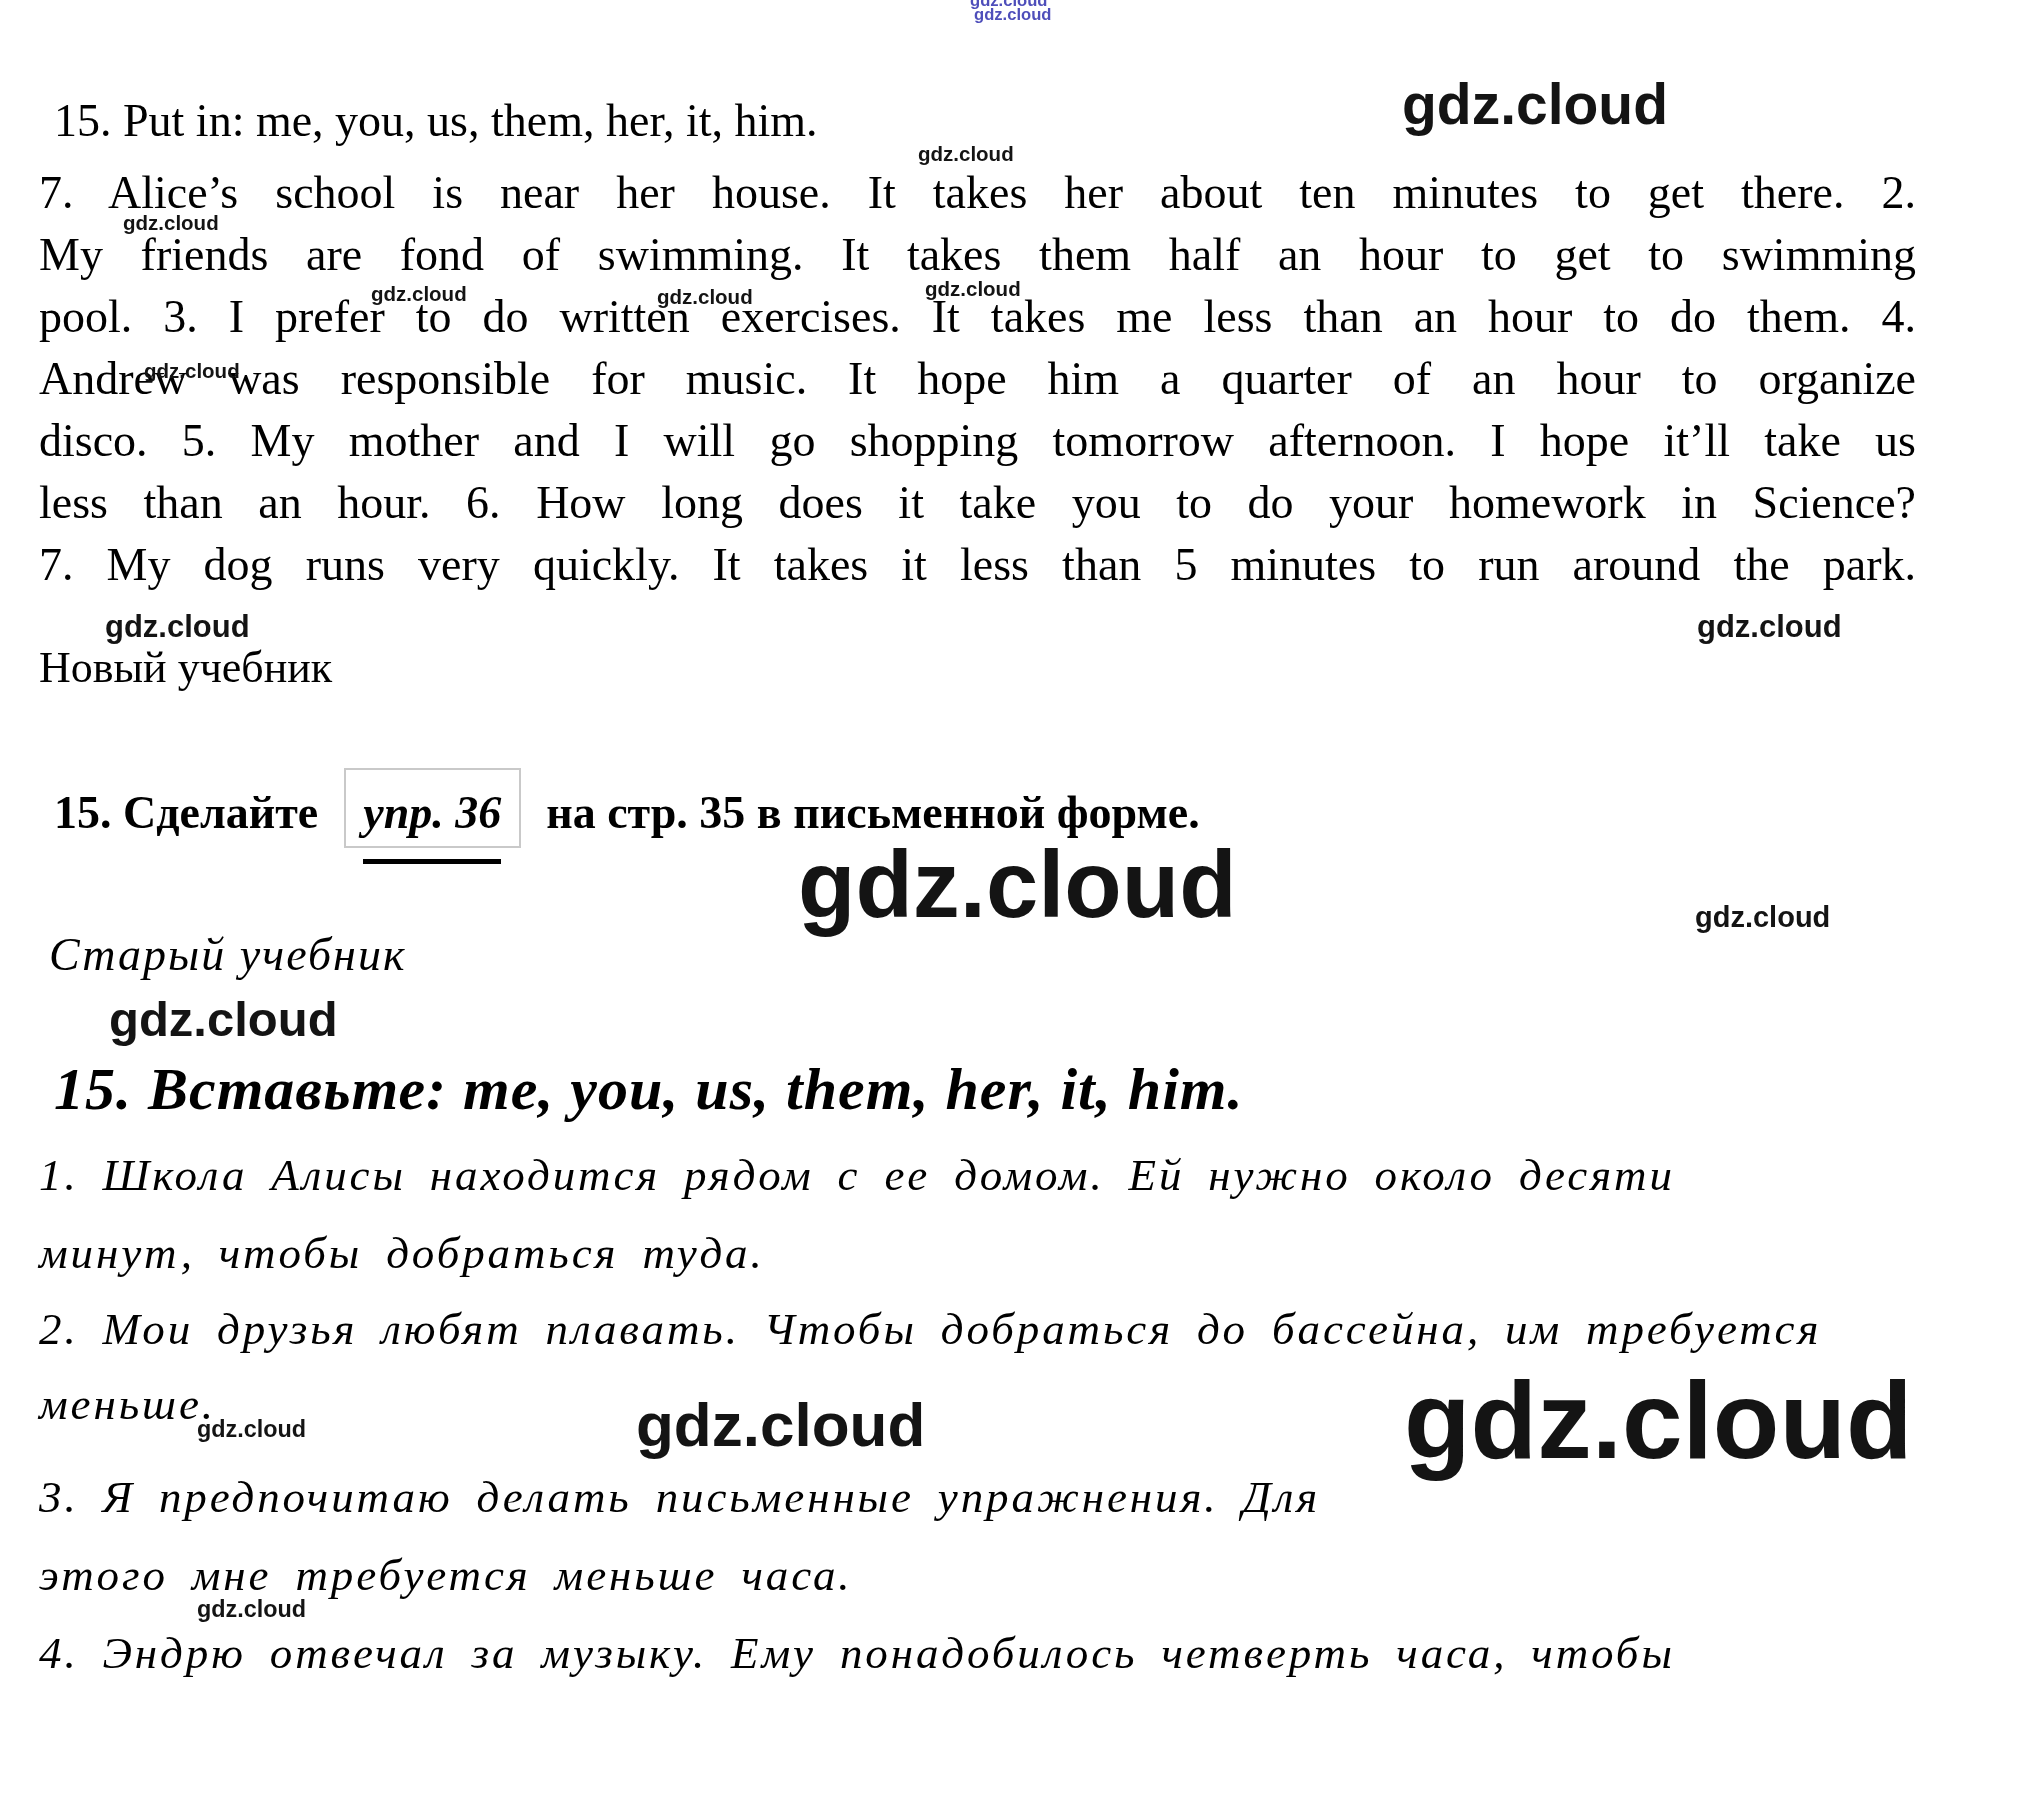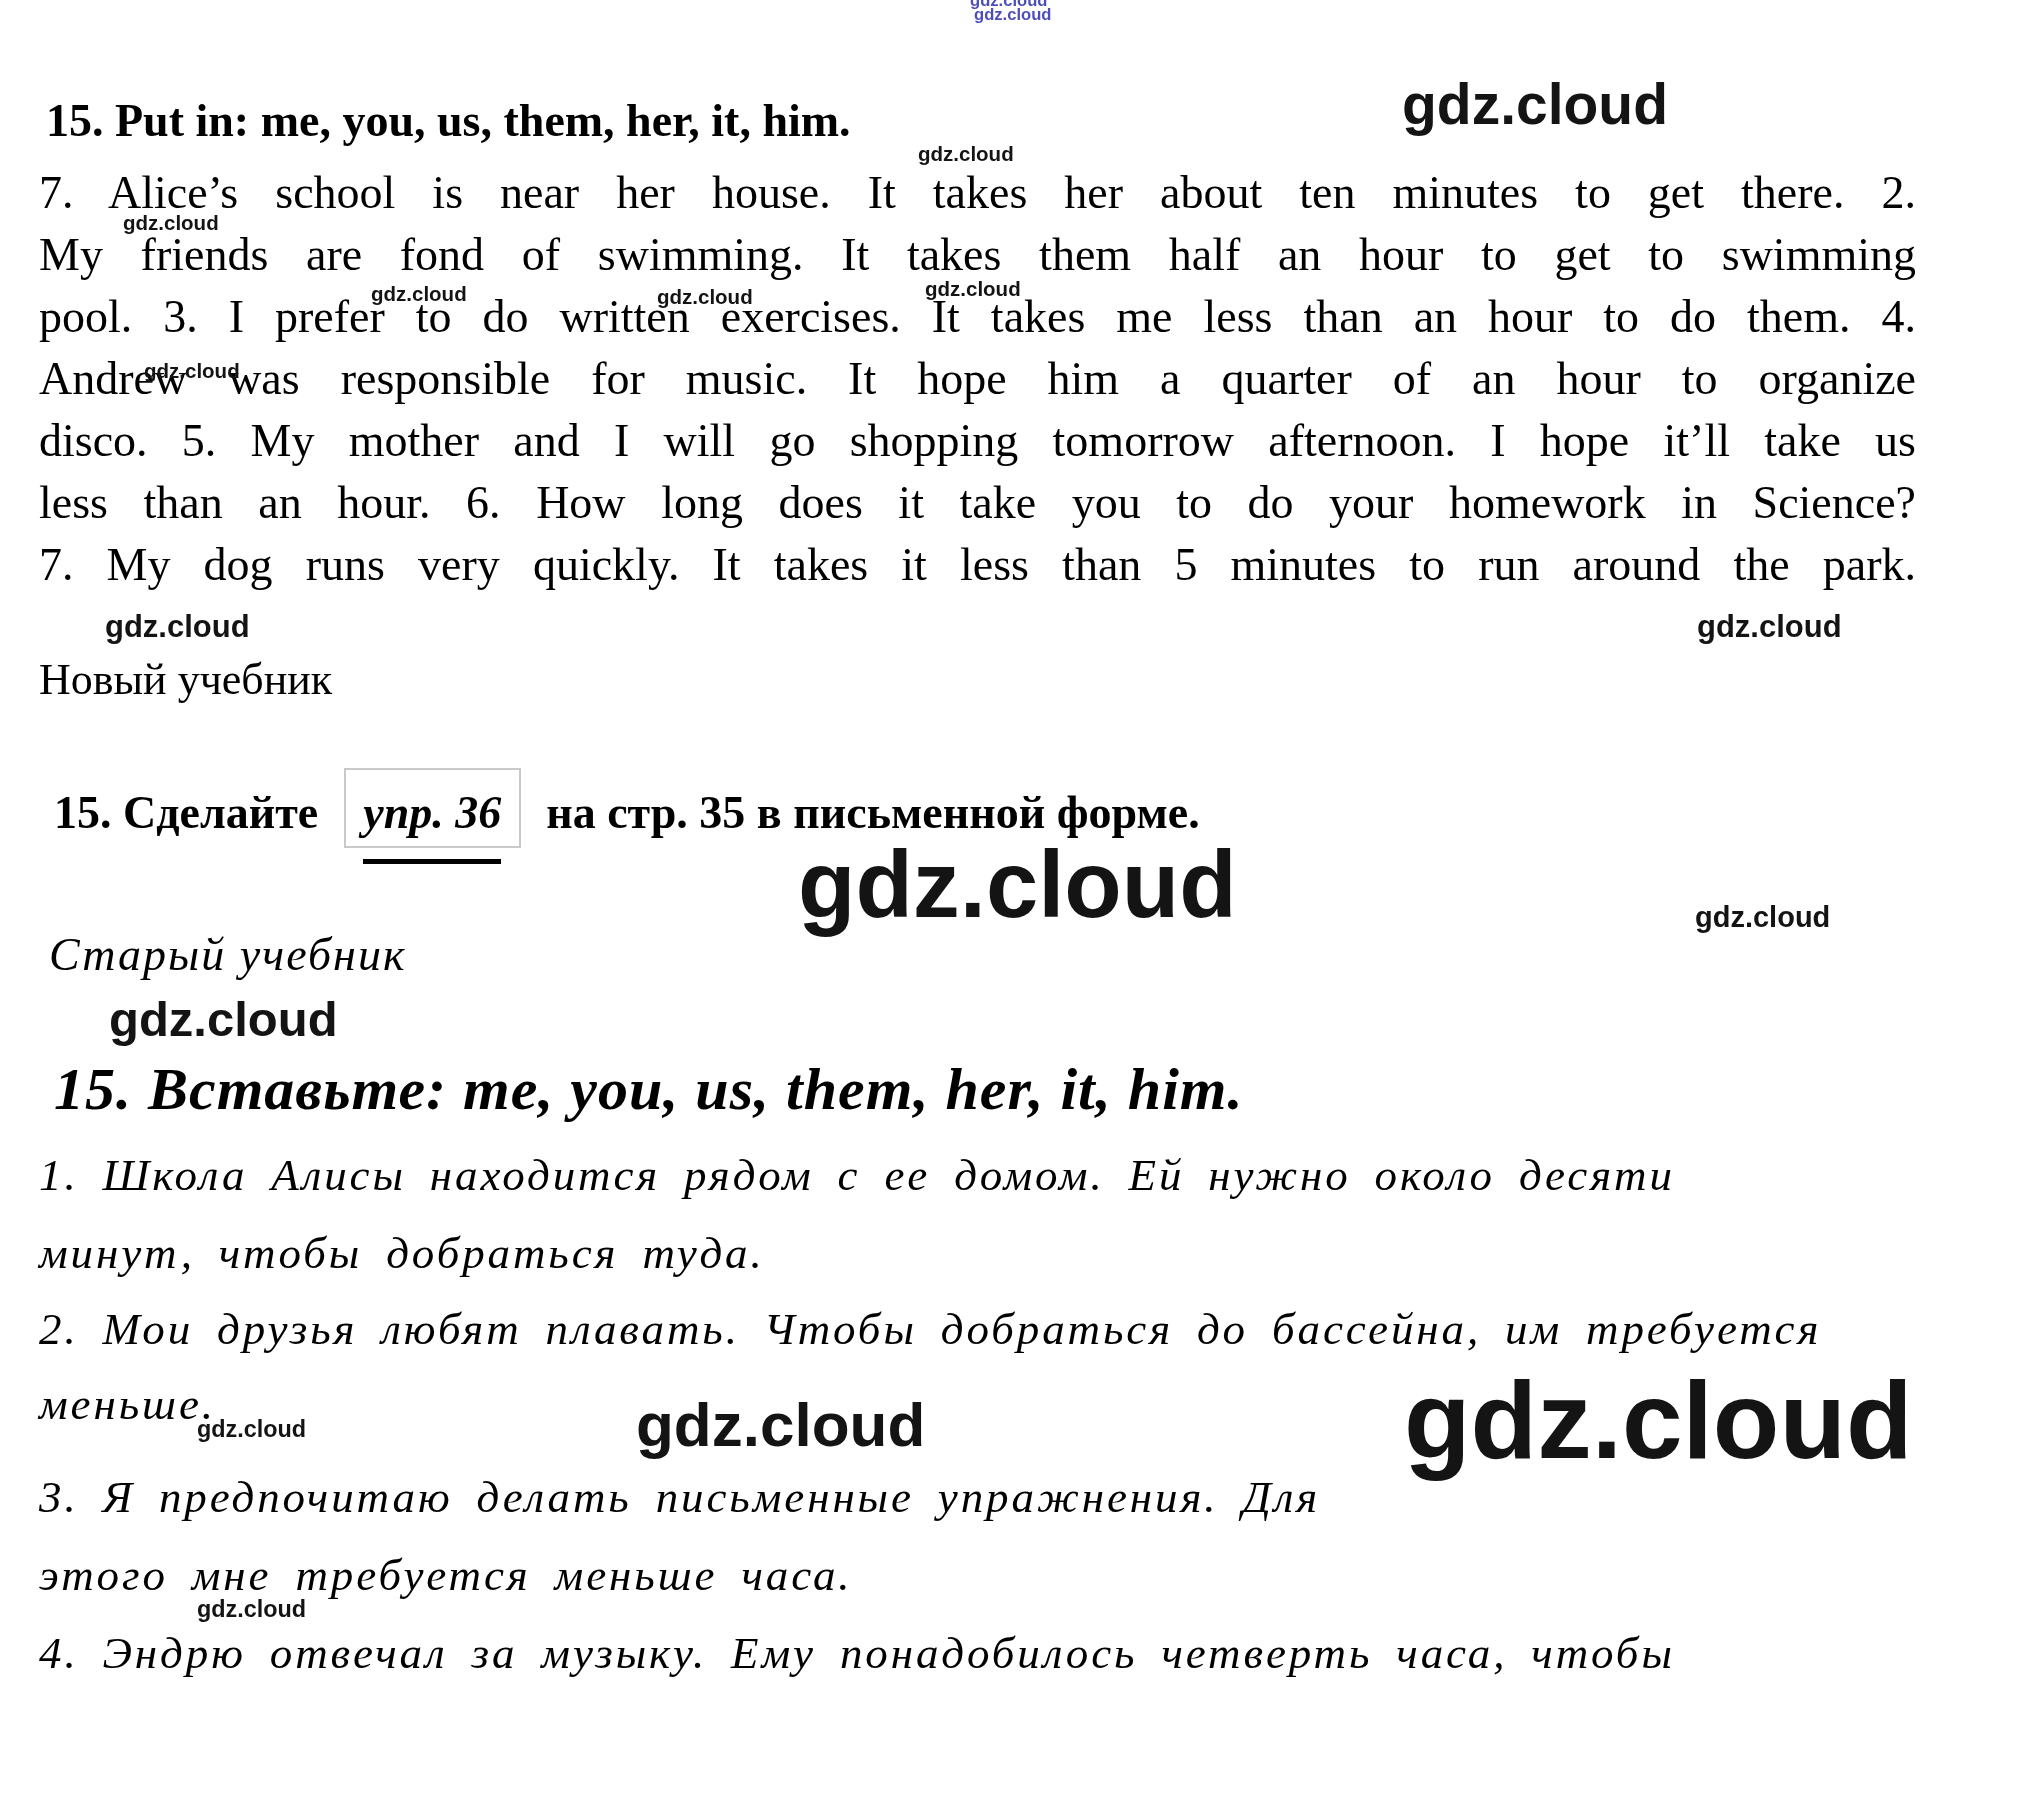--- a/index.html
+++ b/index.html
@@ -2,29 +2,29 @@
 <html><head>
 <meta charset="utf-8">
 <style>
   html,body { margin:0; padding:0; background:#fff; }
   #page {
     position:relative; width:2042px; height:1795px;
     background:#ffffff; overflow:hidden;
     font-family:"Liberation Serif","DejaVu Serif",serif; color:#000;
   }
   .h-en {
-    position:absolute; left:46px; top:94px;
-    font-size:46px; font-weight:bold; white-space:nowrap;
+    position:absolute; left:54px; top:94px;
+    font-size:46px; font-weight:normal; white-space:nowrap;
   }
   .en-para { position:absolute; left:39px; top:162px; width:1877px; }
   .en-line {
     height:62px; line-height:62px; font-size:46px;
     text-align:justify; text-align-last:justify;
   }
-  .label-new { position:absolute; left:39px; top:642px; font-size:44px; white-space:nowrap;margin-top:12px; }
+  .label-new { position:absolute; left:39px; top:642px; font-size:44px; white-space:nowrap; }
   .ref-row {
     position:absolute; left:54px; top:768px;
     display:flex; align-items:baseline; gap:23.4px;
     font-size:46px; font-weight:bold; white-space:nowrap;
   }
   .ref-box {
     border:2px solid #c9c9c9; background:#fff;
     padding:15.6px 17.6px 7.8px 17.6px; margin:0 2px;
   }
   .ref-box-inner { border-bottom:5.9px solid #000; padding-bottom:21px;font-style:italic; }

